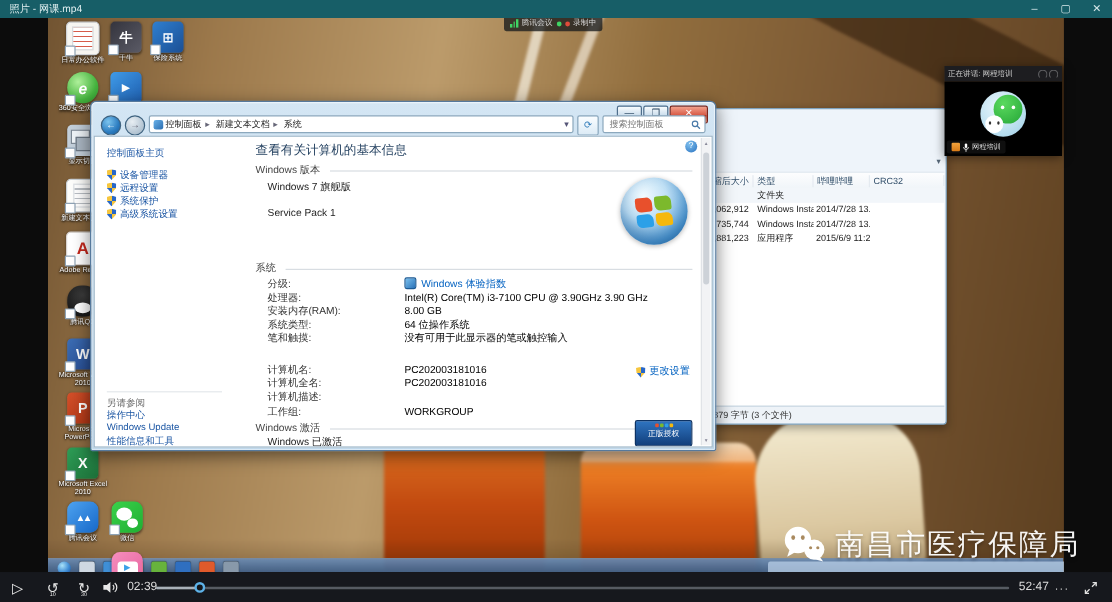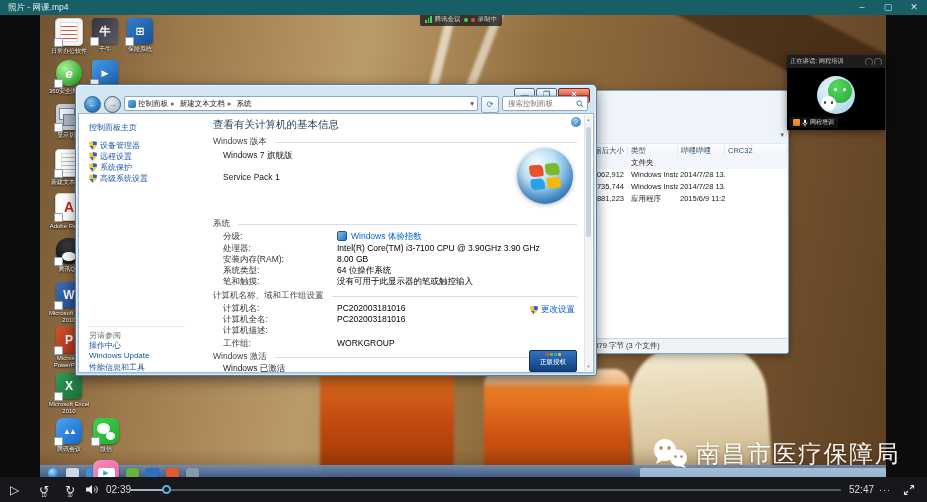--- a/index.html
+++ b/index.html
@@ -451,24 +451,20 @@
         </div>
         <div class="krow" style="top:151px">
           <span class="lb">系统类型:</span>
           <span class="vl">64 位操作系统</span>
         </div>
         <div class="krow" style="top:162px">
           <span class="lb">笔和触摸:</span>
           <span class="vl">没有可用于此显示器的笔或触控输入</span>
         </div>
 
-        <div class="sec" style="top:176px">
-          <span>计算机名称、域和工作组设置</span>
-            <i></i>
-        </div>
         <span class="chg" style="top:190px">
           <span class="shield"></span>
           <span class="link">更改设置</span>
         </span>
         <div class="krow" style="top:189px">
           <span class="lb">计算机名:</span>
           <span class="vl">PC202003181016</span>
         </div>
         <div class="krow" style="top:200px">
           <span class="lb">计算机全名:</span>

